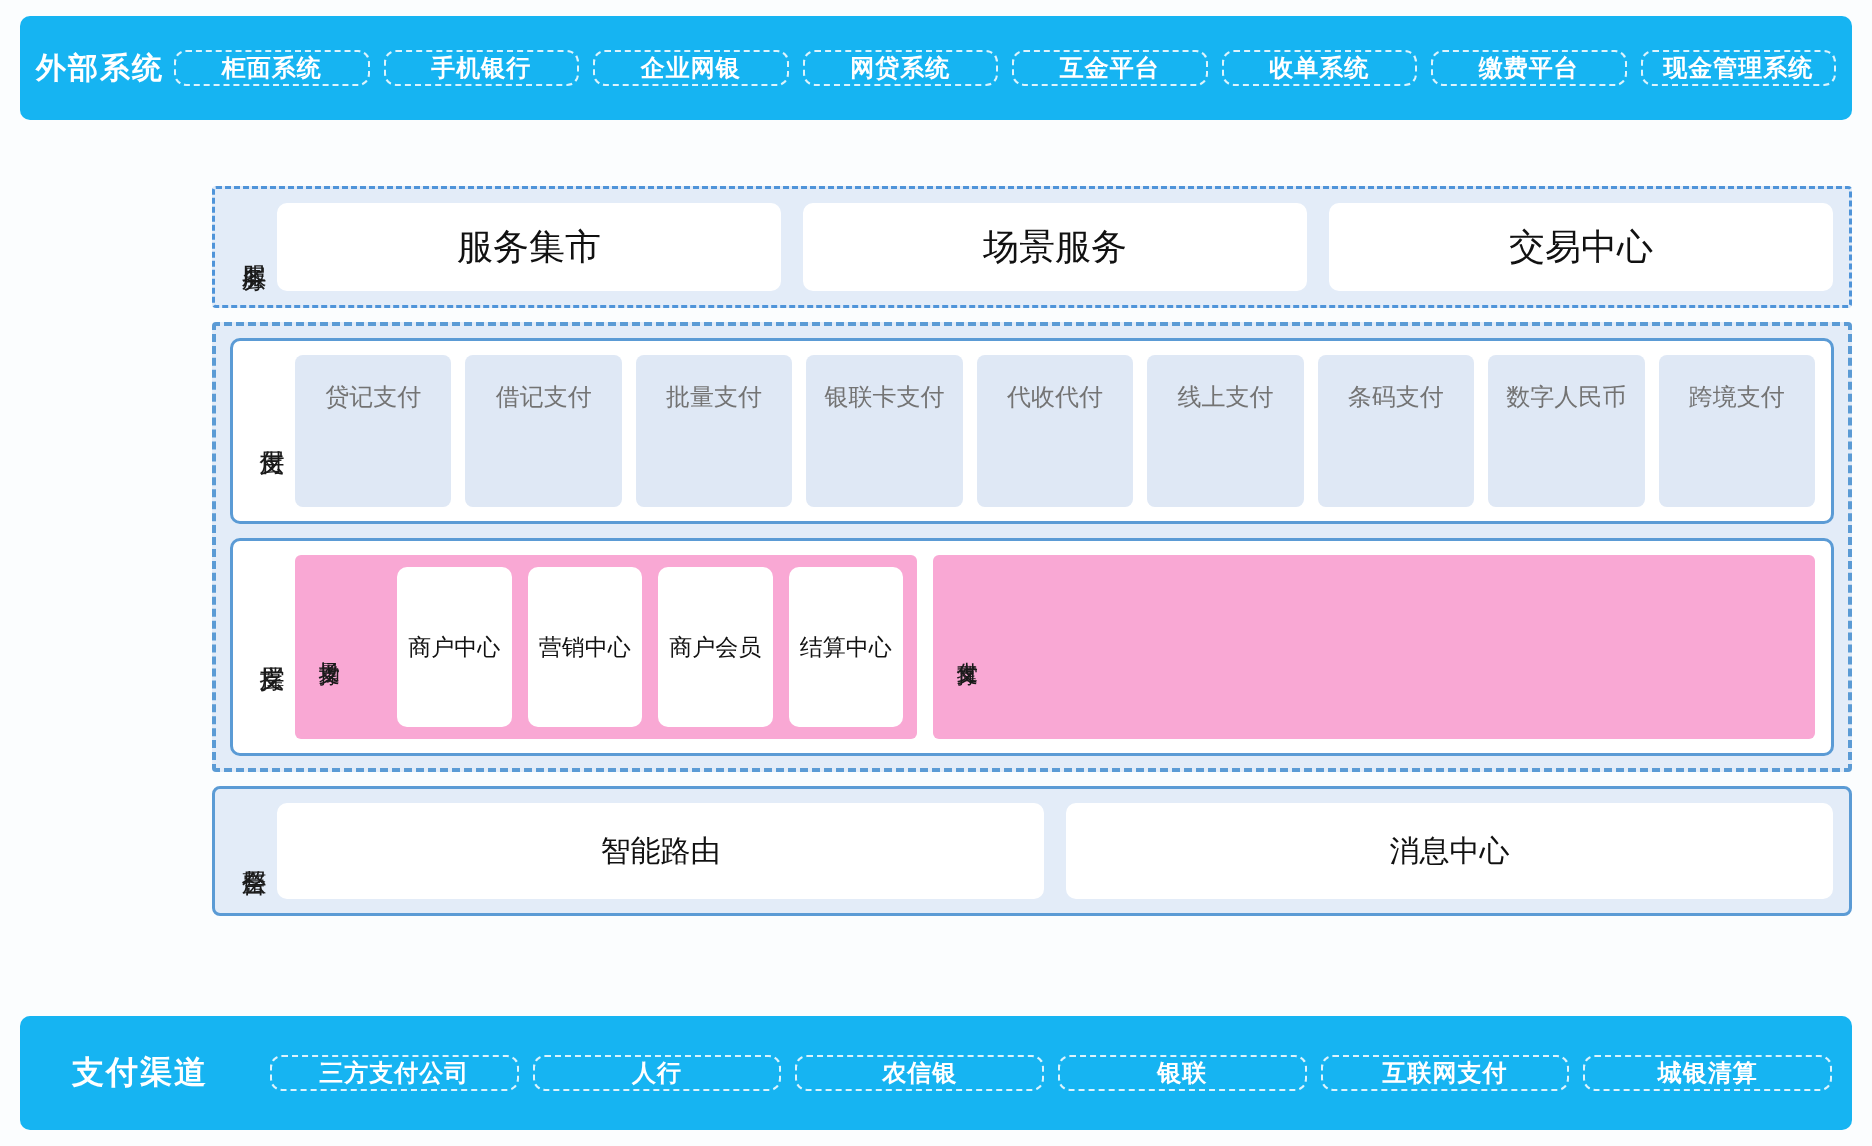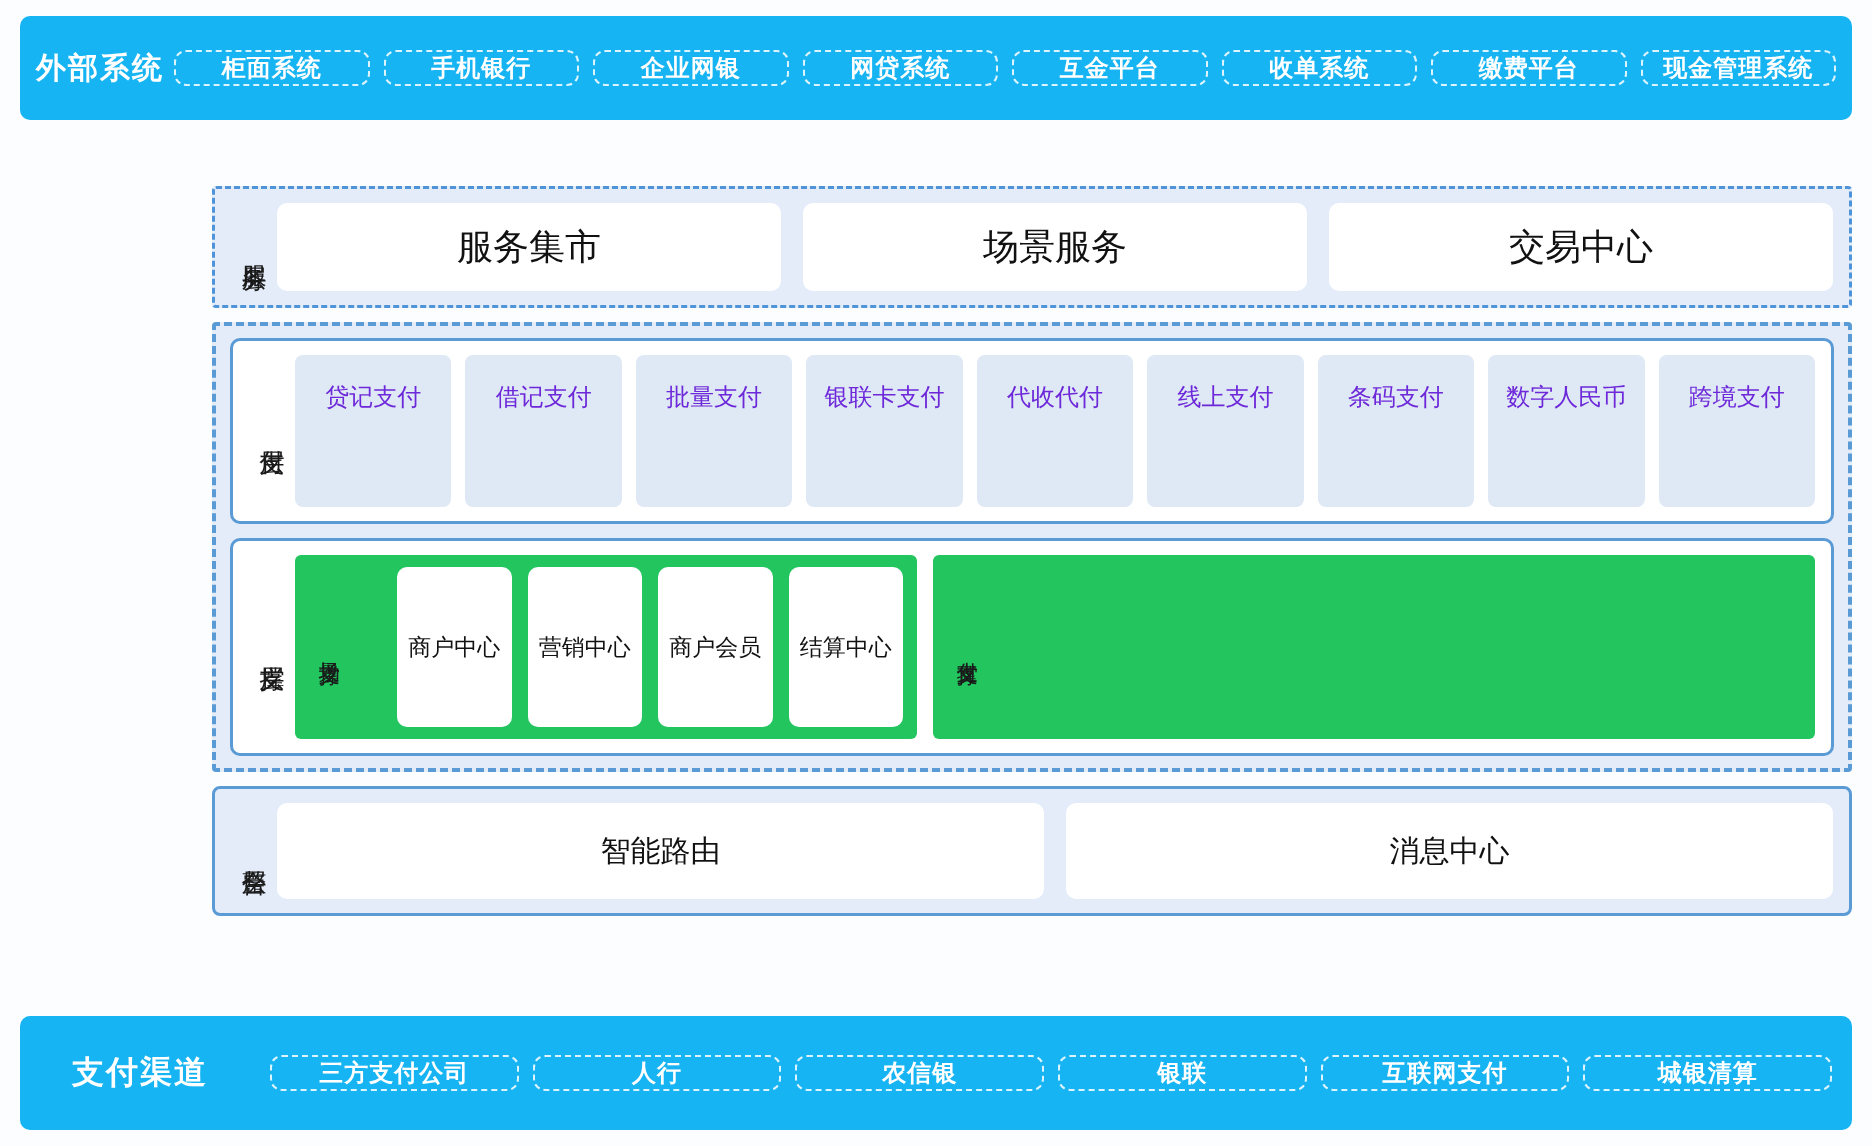--- a/index.html
+++ b/index.html
@@ -132,28 +132,28 @@
   .inner-white-box{
     background:#ffffff;border:3px solid #5b9bd5;border-radius:10px;
     padding:14px 16px;box-sizing:border-box;
     display:flex;align-items:stretch;
   }
   .pay-items{display:flex;flex:1 1 auto;gap:14px;}
   .pay-chip{
     flex:1 1 0;background:#dfe8f5;border-radius:8px;
     display:flex;align-items:flex-start;justify-content:center;
     padding-top:26px;
-    font-size:24px;color:#6d28d9;white-space:nowrap;
+    font-size:24px;color:#737373;white-space:nowrap;
     box-sizing:border-box;
   }
 
   
   .sup-groups{display:flex;flex:1 1 auto;gap:16px;}
   .sup-group{
-    background:#22c55e;border-radius:6px;
+    background:#f9a8d4;border-radius:6px;
     padding:12px 14px;box-sizing:border-box;
     display:flex;align-items:stretch;gap:48px;
   }
   .sup-group.g1{flex:0 0 622px;}
   .sup-group.g2{flex:1 1 auto;}
   .sup-items{display:flex;flex:1 1 auto;gap:16px;}
   .sup-card{
     flex:1 1 0;background:#ffffff;border-radius:10px;
     display:flex;align-items:center;justify-content:center;
     font-size:23px;color:#111;white-space:nowrap;

